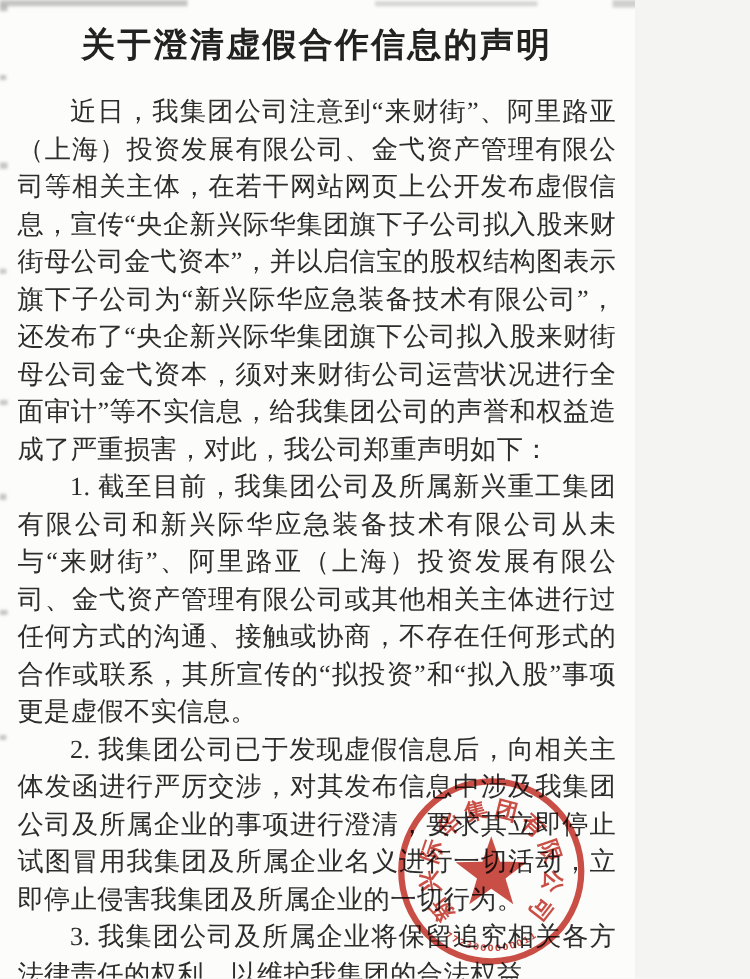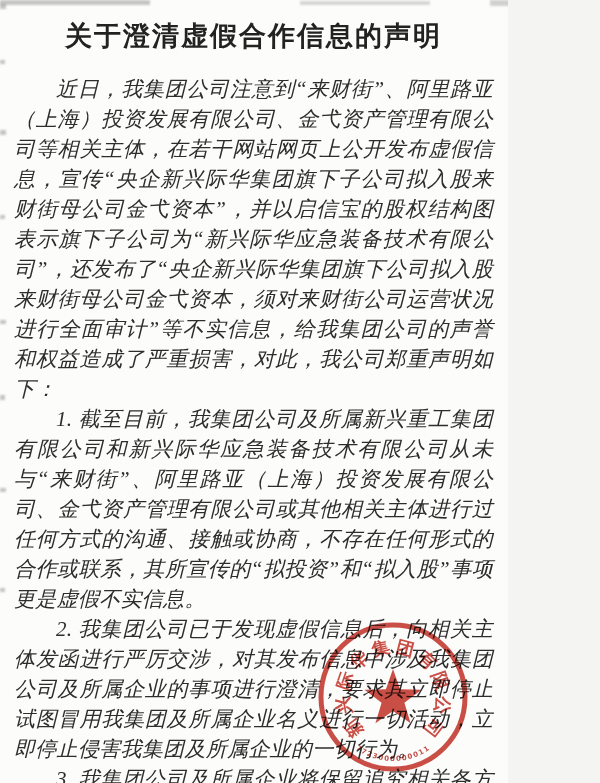--- a/index.html
+++ b/index.html
@@ -27,21 +27,20 @@
     letter-spacing:2px;
   }
   .doc-body p{
     margin:0;
     font-size:21px;
     line-height:30px;
     text-align:justify;
     text-indent:2em;
     letter-spacing:0.3px;
     color:#2d2d2d;
-    font-style:italic;
   }
   .signature{
     position:absolute;
     top:684px;
     left:285px;
     width:210px;
     text-align:center;
     font-size:18px;
     line-height:27px;
     color:#2d2d2d;

